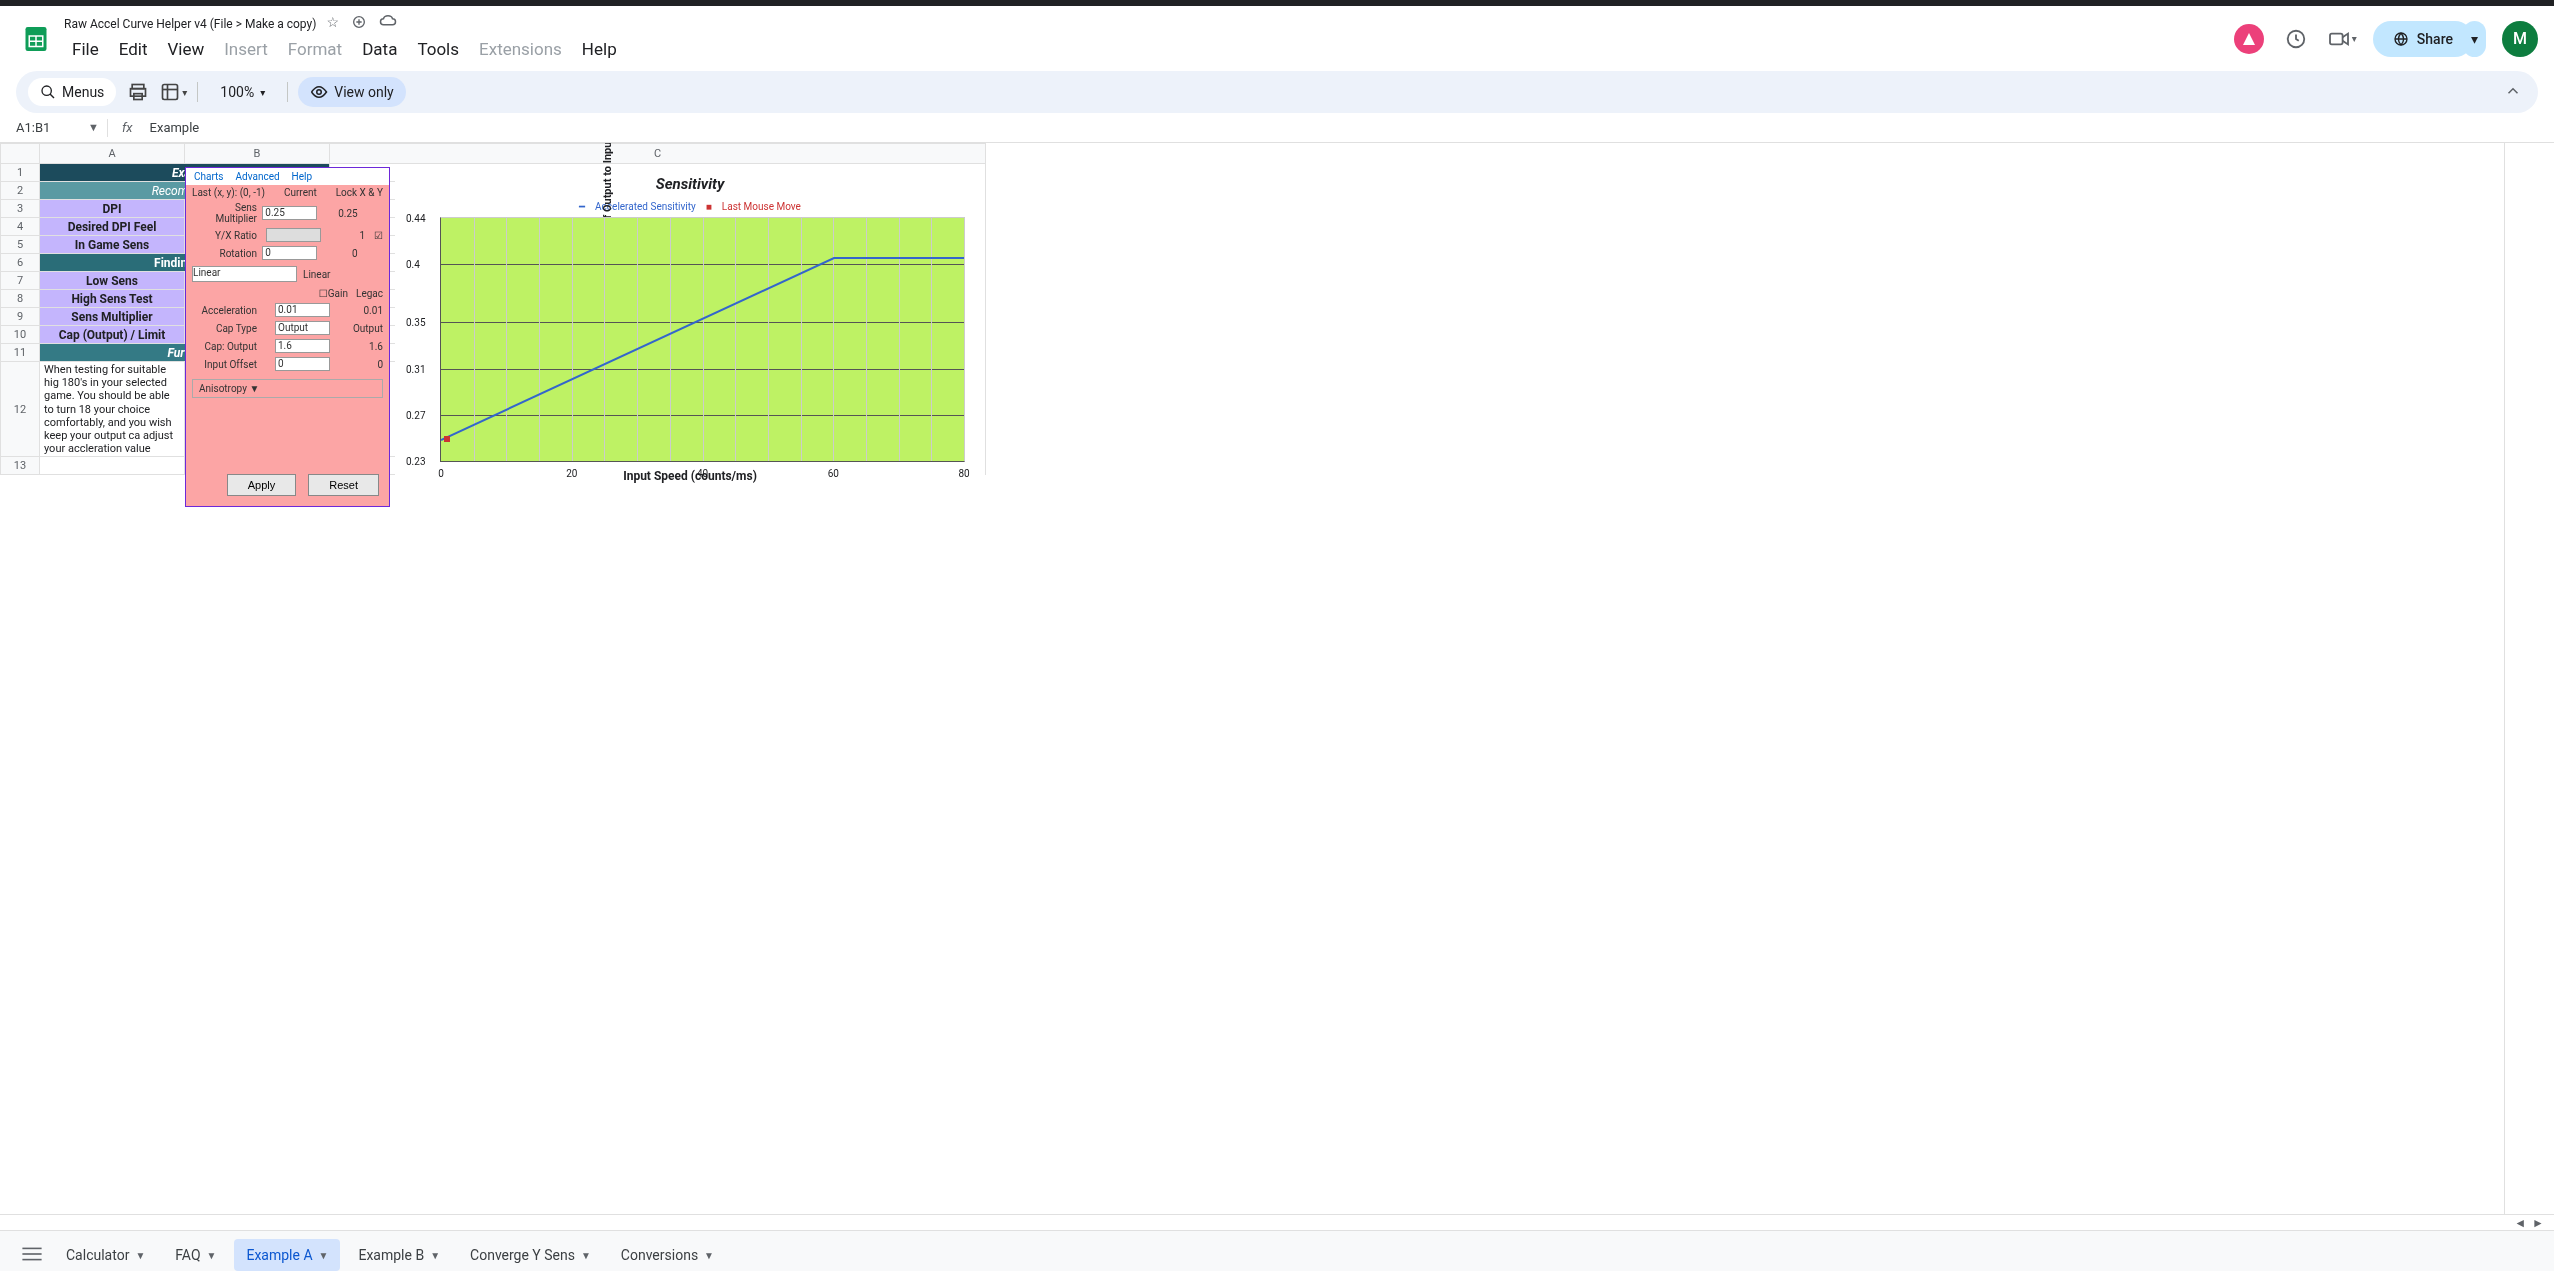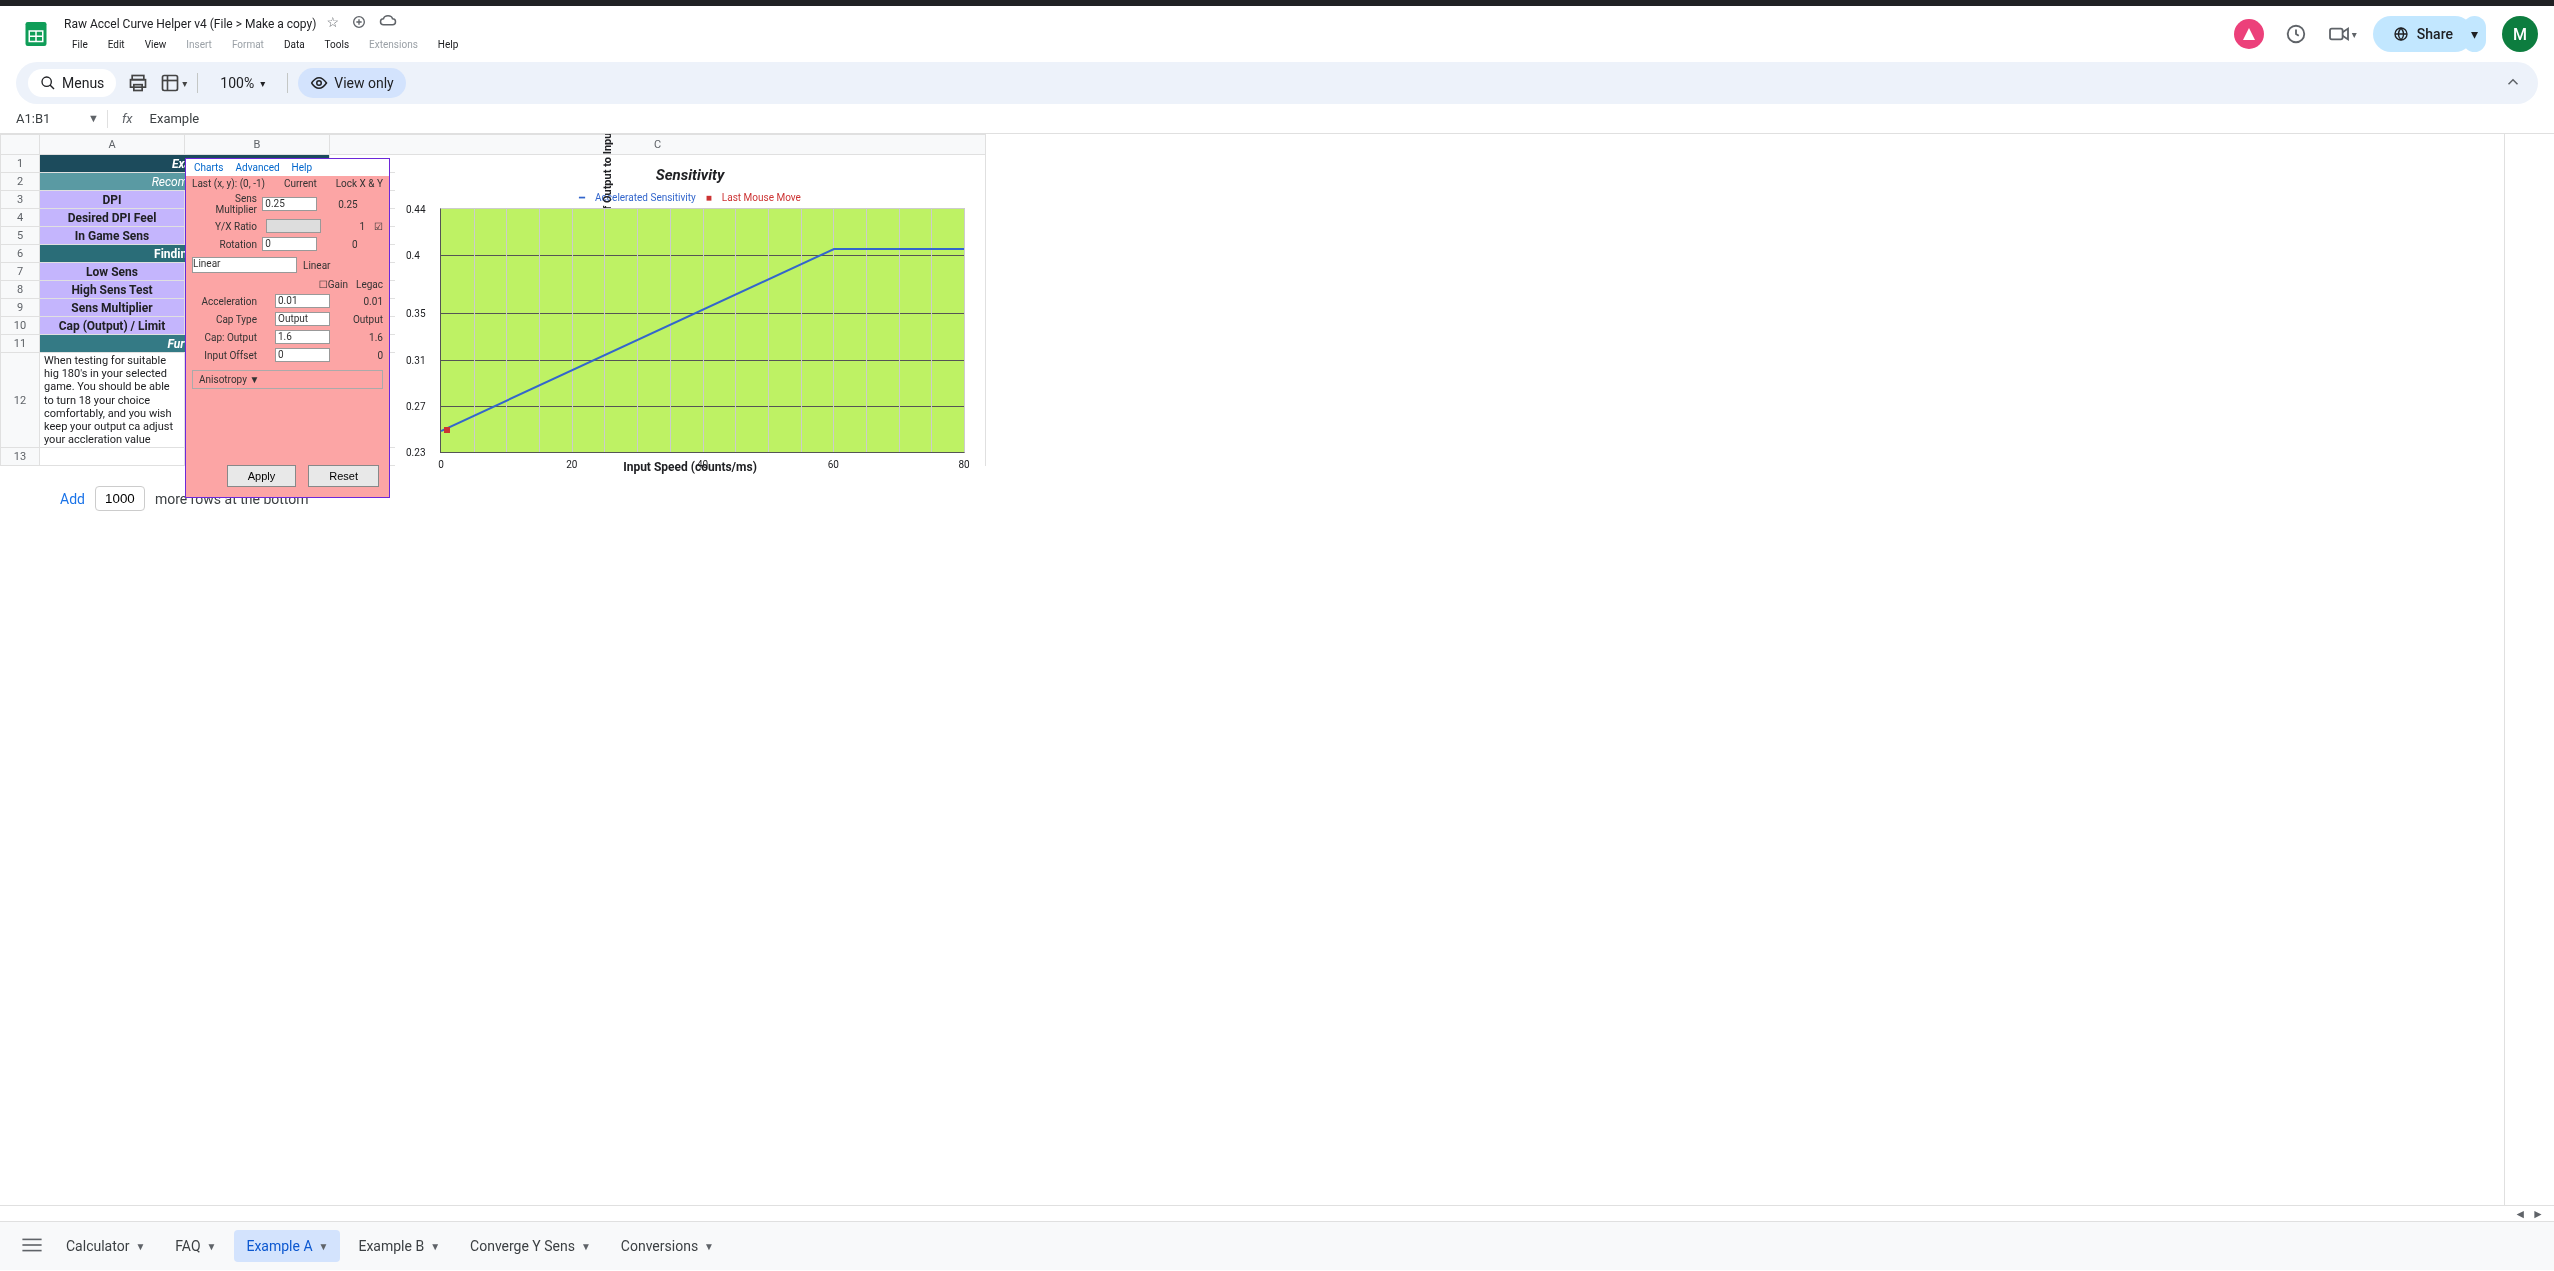--- a/index.html
+++ b/index.html
@@ -9,21 +9,21 @@
 
 .header{display:flex;align-items:center;padding:8px 16px;gap:8px;background:#fff;}
 .doc-icon{width:40px;height:40px;display:flex;align-items:center;justify-content:center;}
 .doc-icon svg{width:30px;height:30px;}
 .title-area{flex:1;}
 .title-row{display:flex;align-items:center;gap:10px;}
 .doc-title{font-size:12px;color:#202124;}
 .title-icons{display:flex;gap:12px;color:#5f6368;}
 .title-icons span{cursor:pointer;}
 .menu-bar{display:flex;gap:4px;margin-top:2px;}
-.menu-item{padding:4px 8px;font-size:10px;color:#202124;cursor:pointer;border-radius:4px;}
+.menu-item{padding:4px 8px;font-size:17px;color:#202124;cursor:pointer;border-radius:4px;}
 .menu-item.disabled{color:#9aa0a6;}
 .header-right{display:flex;align-items:center;gap:16px;}
 .icon-btn{width:32px;height:32px;display:flex;align-items:center;justify-content:center;color:#5f6368;cursor:pointer;border-radius:50%;}
 .pink-circle{width:30px;height:30px;border-radius:50%;background:#ec407a;display:flex;align-items:center;justify-content:center;}
 .share-btn{display:flex;align-items:center;gap:8px;background:#c2e7ff;padding:10px 20px;border-radius:40px;font-weight:500;cursor:pointer;}
 .share-dropdown{background:#c2e7ff;padding:10px 8px;border-radius:40px;cursor:pointer;margin-left:-10px;}
 .avatar{width:36px;height:36px;border-radius:50%;background:#0d7d3f;color:#fff;display:flex;align-items:center;justify-content:center;font-weight:500;font-size:16px;}
 
 .toolbar{display:flex;align-items:center;padding:6px 12px;background:#edf2fa;border-radius:40px;margin:0 16px;gap:10px;}
 .collapse-toolbar{margin-left:auto;color:#5f6368;cursor:pointer;padding:4px;}
@@ -400,25 +400,20 @@
 
           <svg style="position:absolute;inset:0;width:100%;height:100%;">
             <polyline points="0,222 393,40 524,40" fill="none" stroke="#3366cc" stroke-width="2"></polyline>
             <rect x="3" y="218" width="6" height="6" fill="#cc3333"></rect>
           </svg>
         </div>
         <div class="chart-xlabel">Input Speed (counts/ms)</div>
       </div>
     </div>
 
-    <div class="add-rows-bar">
-      <span class="add-link">Add</span>
-      <input class="rows-input" value="1000" style="">
-      <span>more rows at the bottom</span>
-    </div>
   </div>
 
   <div class="side-panel">
     <div class="side-icon"><svg viewBox="0 0 24 24">
           <rect x="3" y="4" width="18" height="17" rx="2" fill="#4285f4"></rect>
           <rect x="5" y="9" width="14" height="10" fill="#fff"></rect>
           <text x="12" y="17" text-anchor="middle" font-size="9" fill="#4285f4">31</text>
         </svg></div>
     <div class="side-icon"><svg viewBox="0 0 24 24">
           <rect x="5" y="3" width="14" height="18" rx="2" fill="#fbbc04"></rect>

